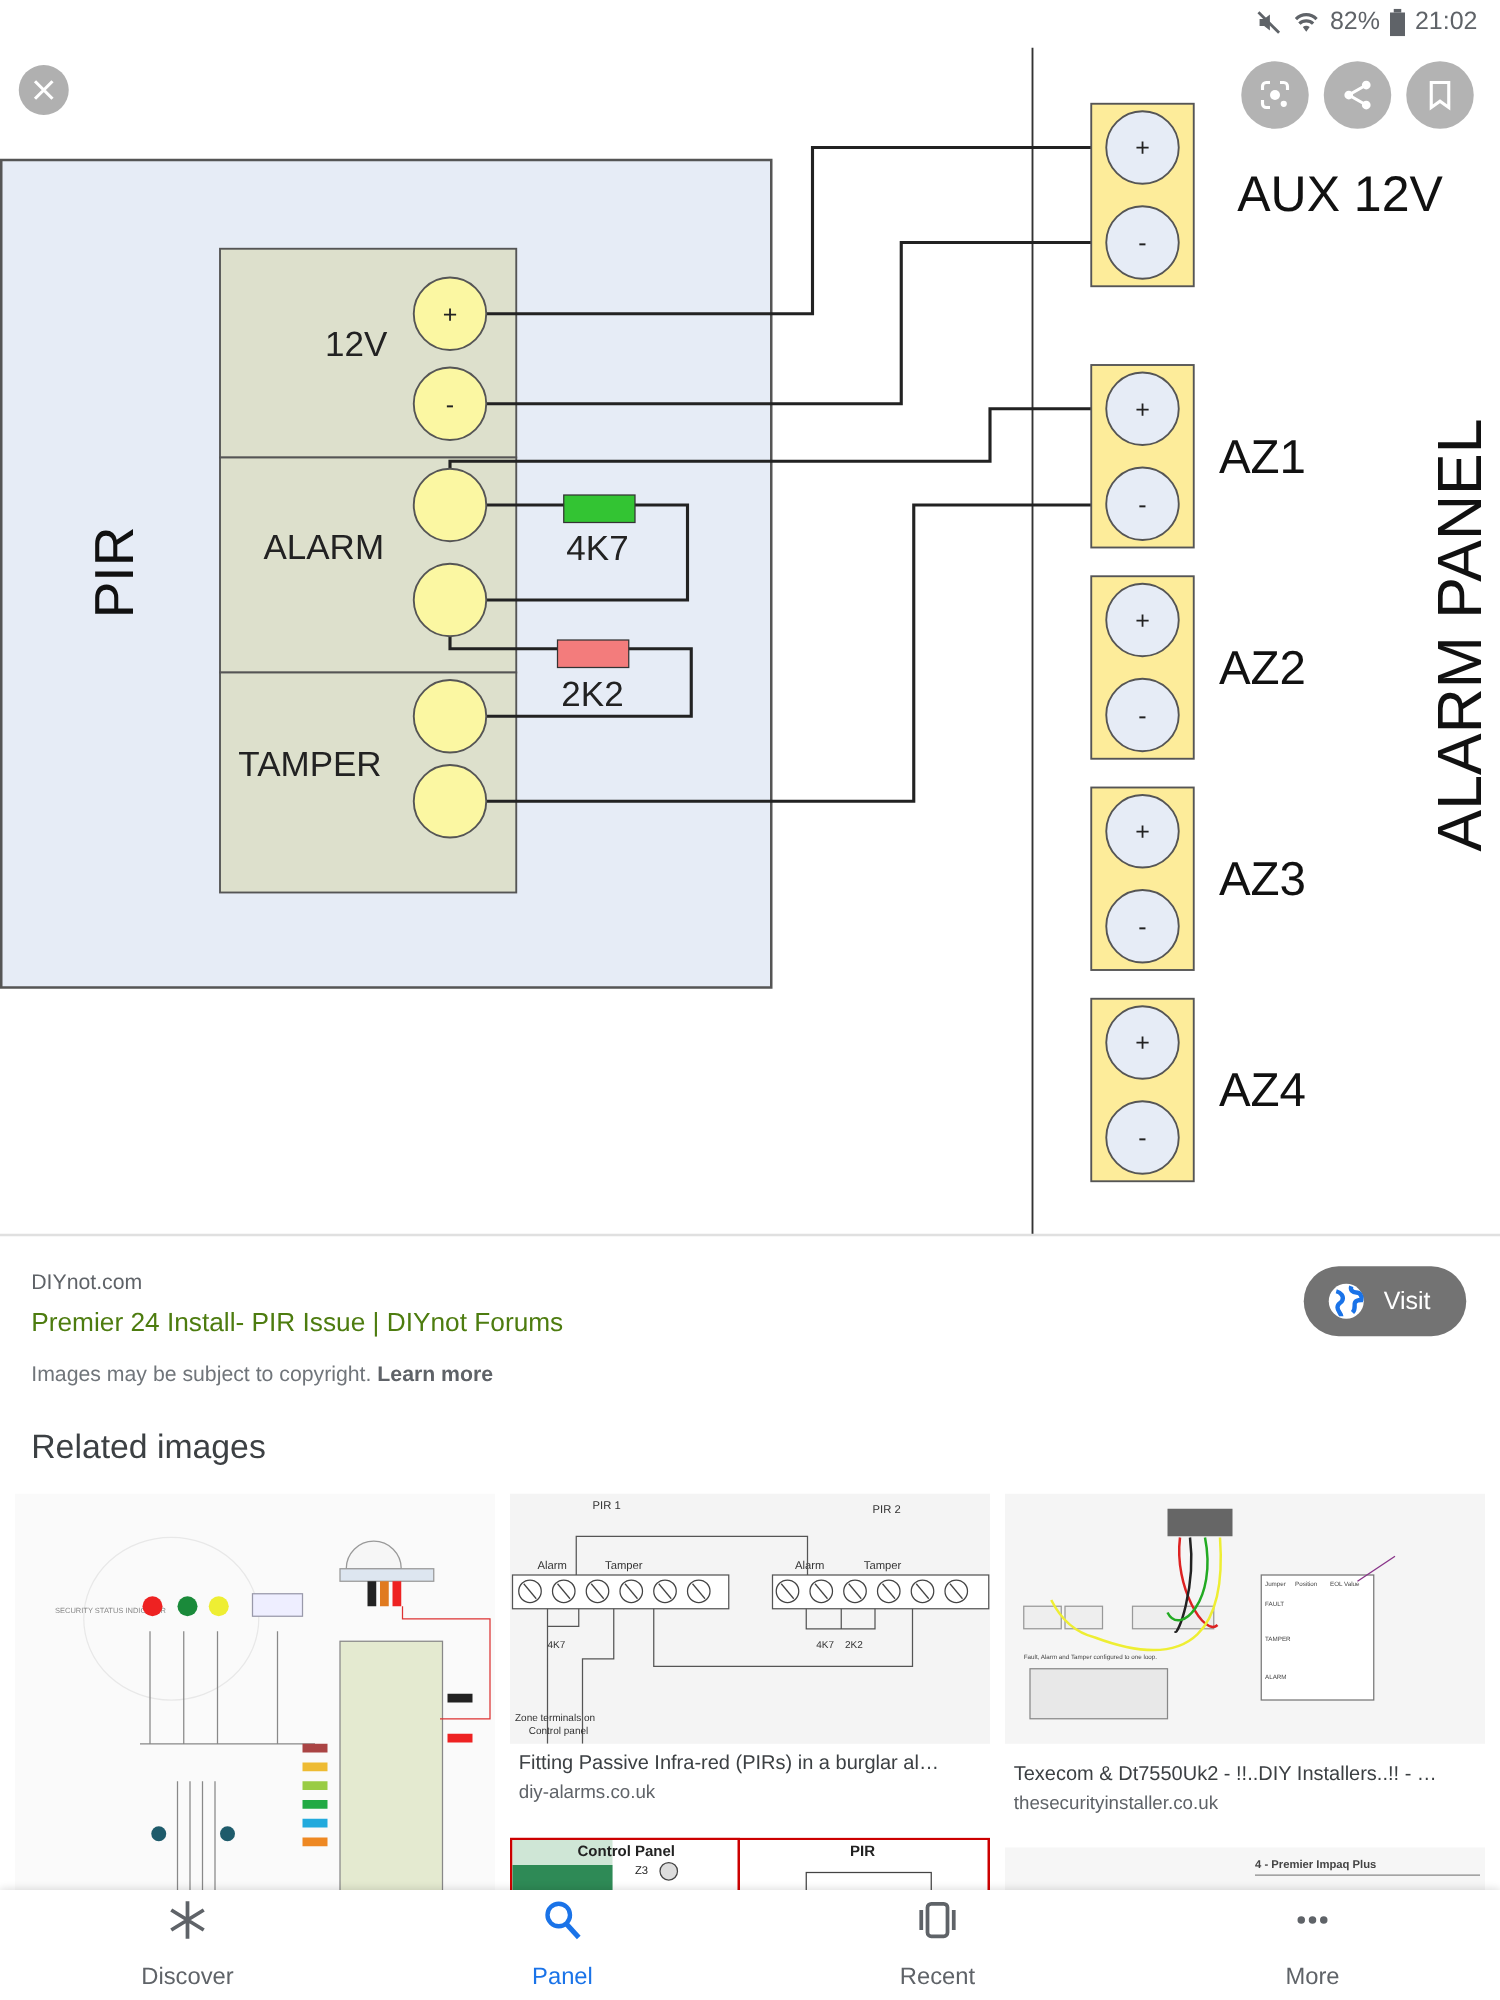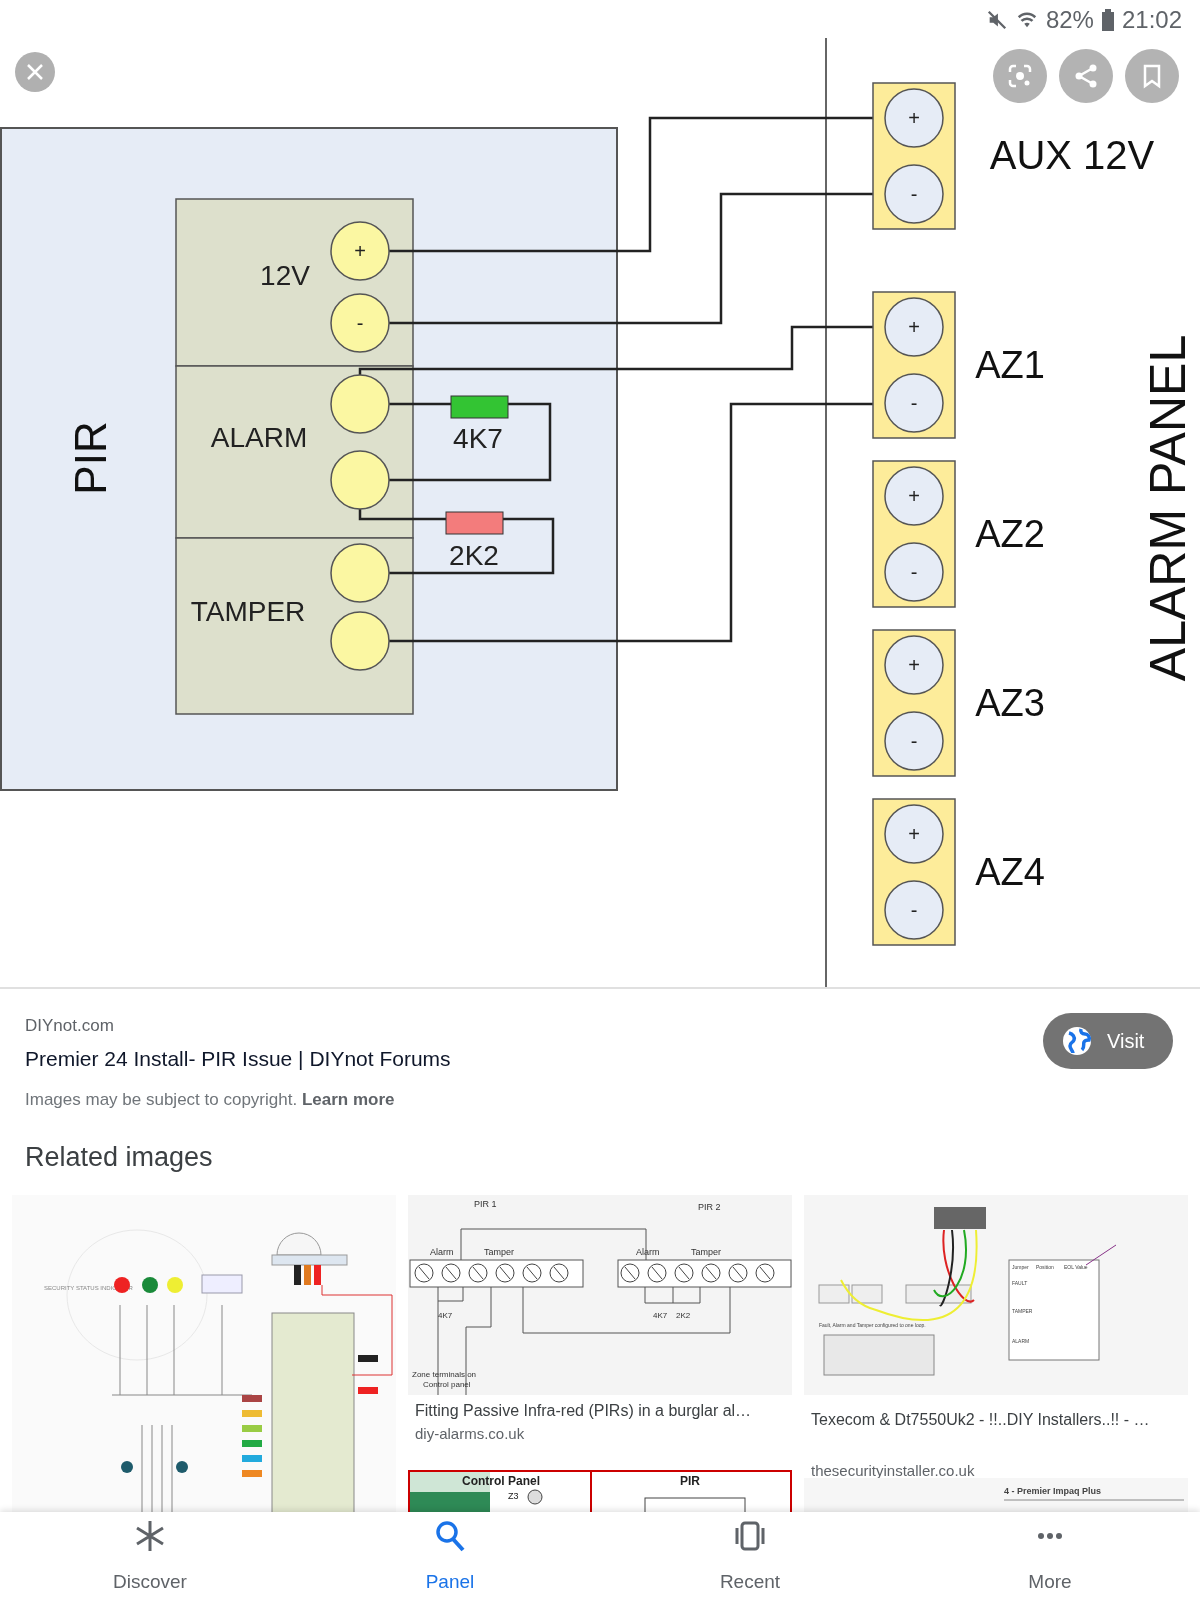--- a/index.html
+++ b/index.html
@@ -1,29 +1,29 @@
 <!DOCTYPE html>
 <html><head>
 <meta charset="utf-8">
 <style>
   html, body { margin:0; padding:0; }
   body { width:1200px; height:1600px; position:relative; overflow:hidden; background:#fff; font-family:"Liberation Sans", sans-serif; color:#202124; }
   .abs { position:absolute; }
   
   #statusbar { left:0; top:0; width:1200px; height:38px; }
-  #status-right { right:18px; top:6px; display:flex; align-items:center; gap:8px; font-size:24px; color:#5f6368; }
+  #status-right { right:18px; top:6px; display:flex; align-items:center; gap:8px; font-size:20px; color:#5f6368; }
   .mute-icon { width:22px; height:22px; }
   
   #viewer { left:0; top:38px; width:1200px; height:950px; background:#fff; }
   #diagram { position:absolute; left:0; top:0; }
   .round-btn { position:absolute; width:54px; height:54px; border-radius:50%; background:#b3b3b3; display:flex; align-items:center; justify-content:center; cursor:pointer; }
   .divider { left:0; top:987px; width:1200px; height:2px; background:#e0e0e0; }
   
   #source { left:25px; top:1016px; font-size:17px; color:#5f6368; }
-  #title { left:25px; top:1047px; font-size:21px; color:#0f172a; }
+  #title { left:25px; top:1047px; font-size:21px; color:#4d7c0f; }
   #copyright { left:25px; top:1090px; font-size:17px; color:#70757a;text-align:center; }
   #copyright b { color:#5f6368; }
   #visit { left:1043px; top:1013px; width:130px; height:56px; border-radius:28px; background:#737373; color:#fff; display:flex; align-items:center; padding-left:18px; box-sizing:border-box; gap:14px; font-size:20px; cursor:pointer; }
   #related { left:25px; top:1142px; font-size:27px; color:#3c4043; }
   
   .thumb { position:absolute; background:#f4f4f4; overflow:hidden; }
   .thumb-caption { position:absolute; font-size:16px; color:#3c4043; white-space:nowrap; overflow:hidden; text-overflow:ellipsis; }
   .thumb-domain { position:absolute; font-size:15px; color:#5f6368; }
   
   #bottomnav { left:0; top:1512px; width:1200px; height:88px; background:#fff; box-shadow:0 -2px 6px rgba(0,0,0,0.12); display:flex; }
@@ -283,21 +283,21 @@
       <text x="208" y="90">FAULT</text>
       <text x="208" y="118">TAMPER</text>
       <text x="208" y="148">ALARM</text>
       <text x="15" y="132">Fault, Alarm and Tamper configured to one loop.</text>
     </g>
     <path d="M282 70l30-20" stroke="#838" fill="none"></path>
     <rect x="20" y="140" width="110" height="40" fill="#e8e8e8" stroke="#888"></rect>
   </svg>
 </div>
 <div class="thumb-caption" style="left:811px; top:1411px; width:372px;">Texecom &amp; Dt7550Uk2 - !!..DIY Installers..!! - …</div>
-<div class="thumb-domain" style="left:811px; top:1434px;margin-top:28px;">thesecurityinstaller.co.uk</div>
+<div class="thumb-domain" style="left:811px; top:1434px;">thesecurityinstaller.co.uk</div>
 
 <div class="thumb" style="left:408px; top:1470px; width:384px; height:45px; background:#fff;">
   <svg width="384" height="45" viewBox="0 0 384 45" font-family="Liberation Sans, sans-serif">
     <rect x="1" y="1" width="382" height="44" fill="#fff" stroke="#c00" stroke-width="2"></rect>
     <rect x="1" y="1" width="182" height="44" fill="#fff" stroke="#c00" stroke-width="2"></rect>
     <rect x="2" y="2" width="80" height="43" fill="#cfe6d6"></rect>
     <rect x="2" y="22" width="80" height="23" fill="#2e8a56"></rect>
     <text x="93" y="15" font-size="12" font-weight="bold" text-anchor="middle" fill="#222">Control Panel</text>
     <text x="100" y="29" font-size="9" fill="#222">Z3</text>
     <circle cx="127" cy="27" r="7" fill="#ddd" stroke="#444"></circle>

